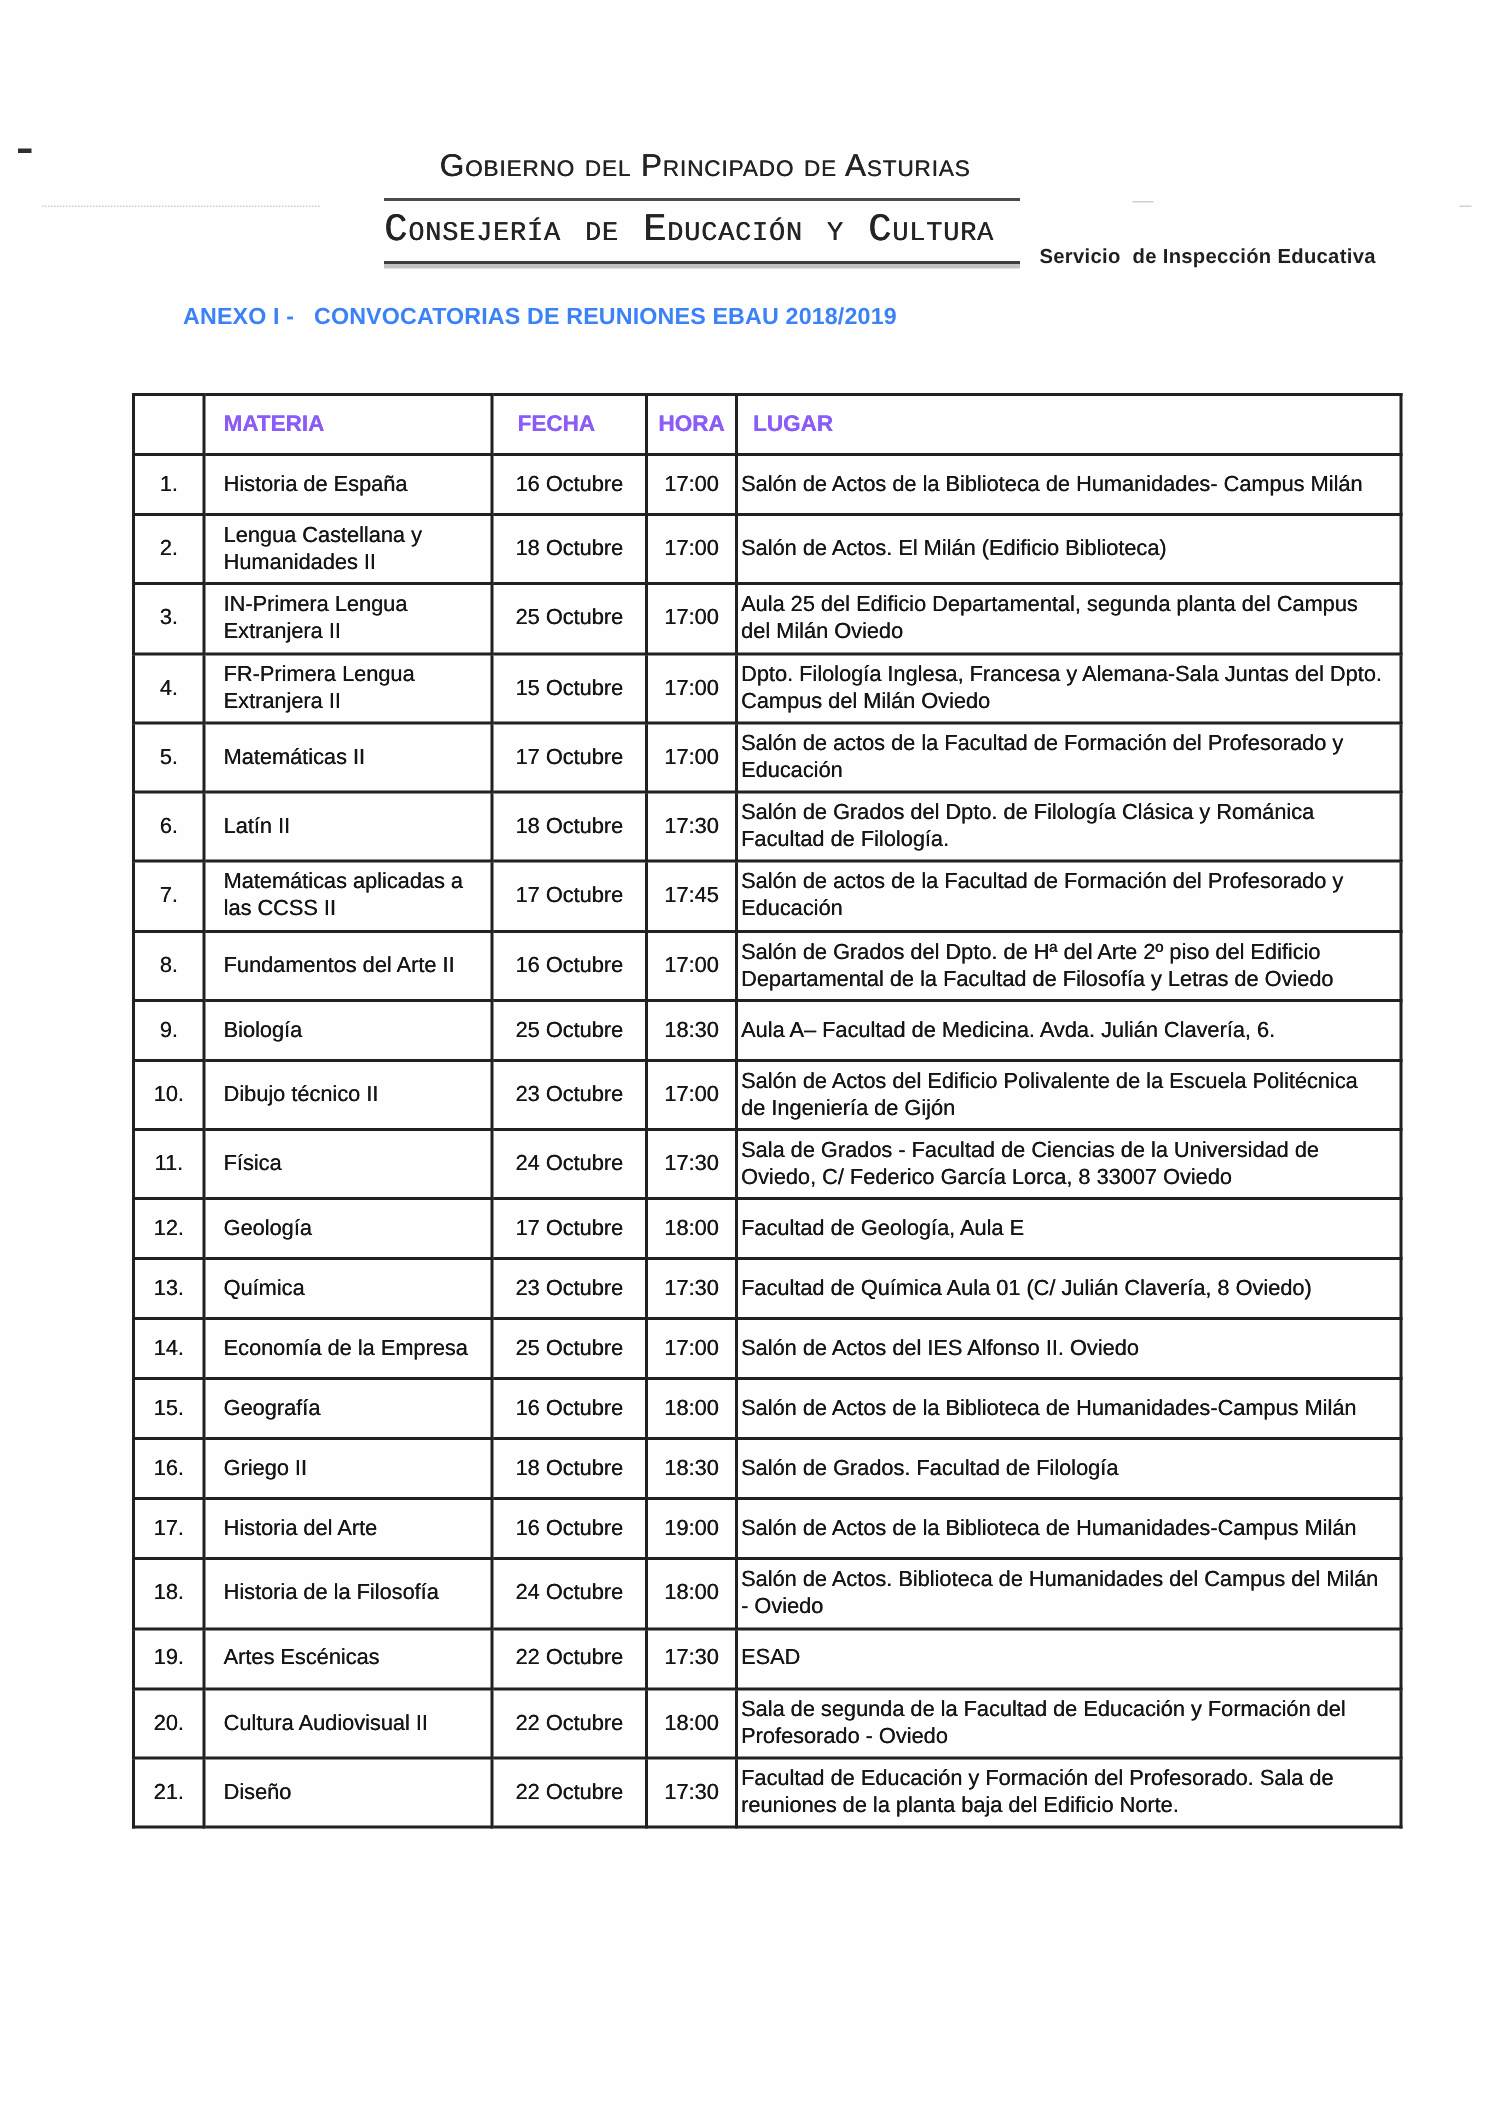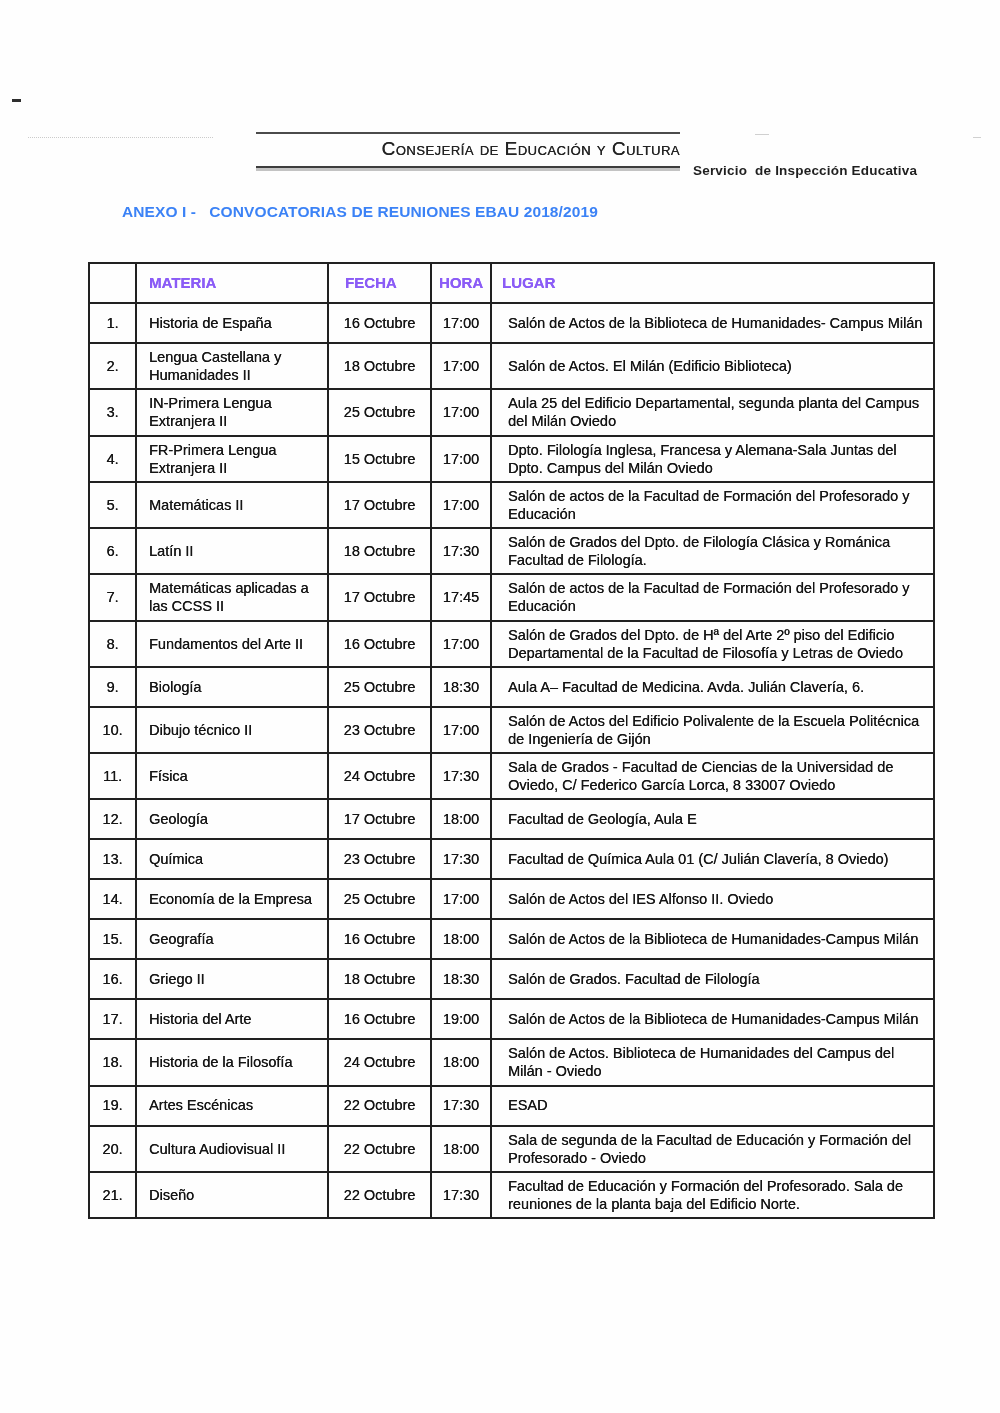--- a/index.html
+++ b/index.html
@@ -21,27 +21,28 @@
 
   
   .gov-title{
     position:absolute;left:150px;top:99px;width:640px;
     text-align:center;font-variant:small-caps;
     font-size:21px;letter-spacing:0.6px;color:#242424;
     text-shadow:0.3px 0 0 #242424;
   }
   .dept-box{
     position:absolute;left:256px;top:132px;width:424px;
-    text-align:right;font-variant:small-caps;
-    font-size:19px;letter-spacing:0.5px;color:#242424;
+    text-align:left;font-variant:small-caps;
+    font-size:26px;letter-spacing:0.5px;color:#242424;
     border-top:2px solid #4b4b4b;
     border-bottom:2px solid #3d3d3d;
     box-shadow:0 3px 0 rgba(85,85,85,0.35);
     padding:4px 0 6px 0;
     text-shadow:0.3px 0 0 #242424;
+    font-family:Liberation Mono, monospace;
   }
   .service-label{
     position:absolute;left:693px;top:163px;
     font-size:13.5px;font-weight:700;letter-spacing:0.2px;
     white-space:pre;color:#1f1f1f;
   }
   .doc-title{
     position:absolute;left:122px;top:203px;
     font-size:15.5px;font-weight:700;letter-spacing:0.1px;
     white-space:pre;color:#3b82f6;
@@ -68,34 +69,35 @@
   .meetings .col-materia{width:192px;}
   .meetings .col-fecha{width:103px;}
   .meetings .col-hora{width:60px;}
   .meetings td.cell-num{text-align:center;padding-left:2px;padding-right:2px;}
   .meetings td.cell-materia{padding-left:12px;}
   .meetings th.h-materia{padding-left:12px;}
   .meetings td.cell-fecha{text-align:center;}
   .meetings th.h-fecha{padding-left:16px;border-radius:18px;}
   .meetings td.cell-hora{text-align:center;padding-left:2px;padding-right:2px;}
   .meetings th.h-hora{text-align:center;padding-left:2px;padding-right:2px;}
-  .meetings td.cell-lugar{padding-left:16px;}
+  .meetings td.cell-lugar{padding-left:2px;}
   .meetings th.h-lugar{padding-left:10px;}
   .meetings td,.meetings th{text-shadow:0.2px 0 0 currentColor;}
 </style>
 </head>
 <body>
 
 <div class="page">
 
   <div class="artifact-dash"></div>
   <div class="artifact-dots"></div>
   <div class="artifact-speck1"></div>
   <div class="artifact-speck2"></div>
 
+  <div class="gov-title">Gobierno del Principado de Asturias</div>
 
   <div class="dept-box">Consejería de Educación y Cultura</div>
 
   <div class="service-label">Servicio  de Inspección Educativa</div>
 
   <div class="doc-title">ANEXO I -   CONVOCATORIAS DE REUNIONES EBAU 2018/2019</div>
 
   <table class="meetings">
     <colgroup>
       <col class="col-num">

